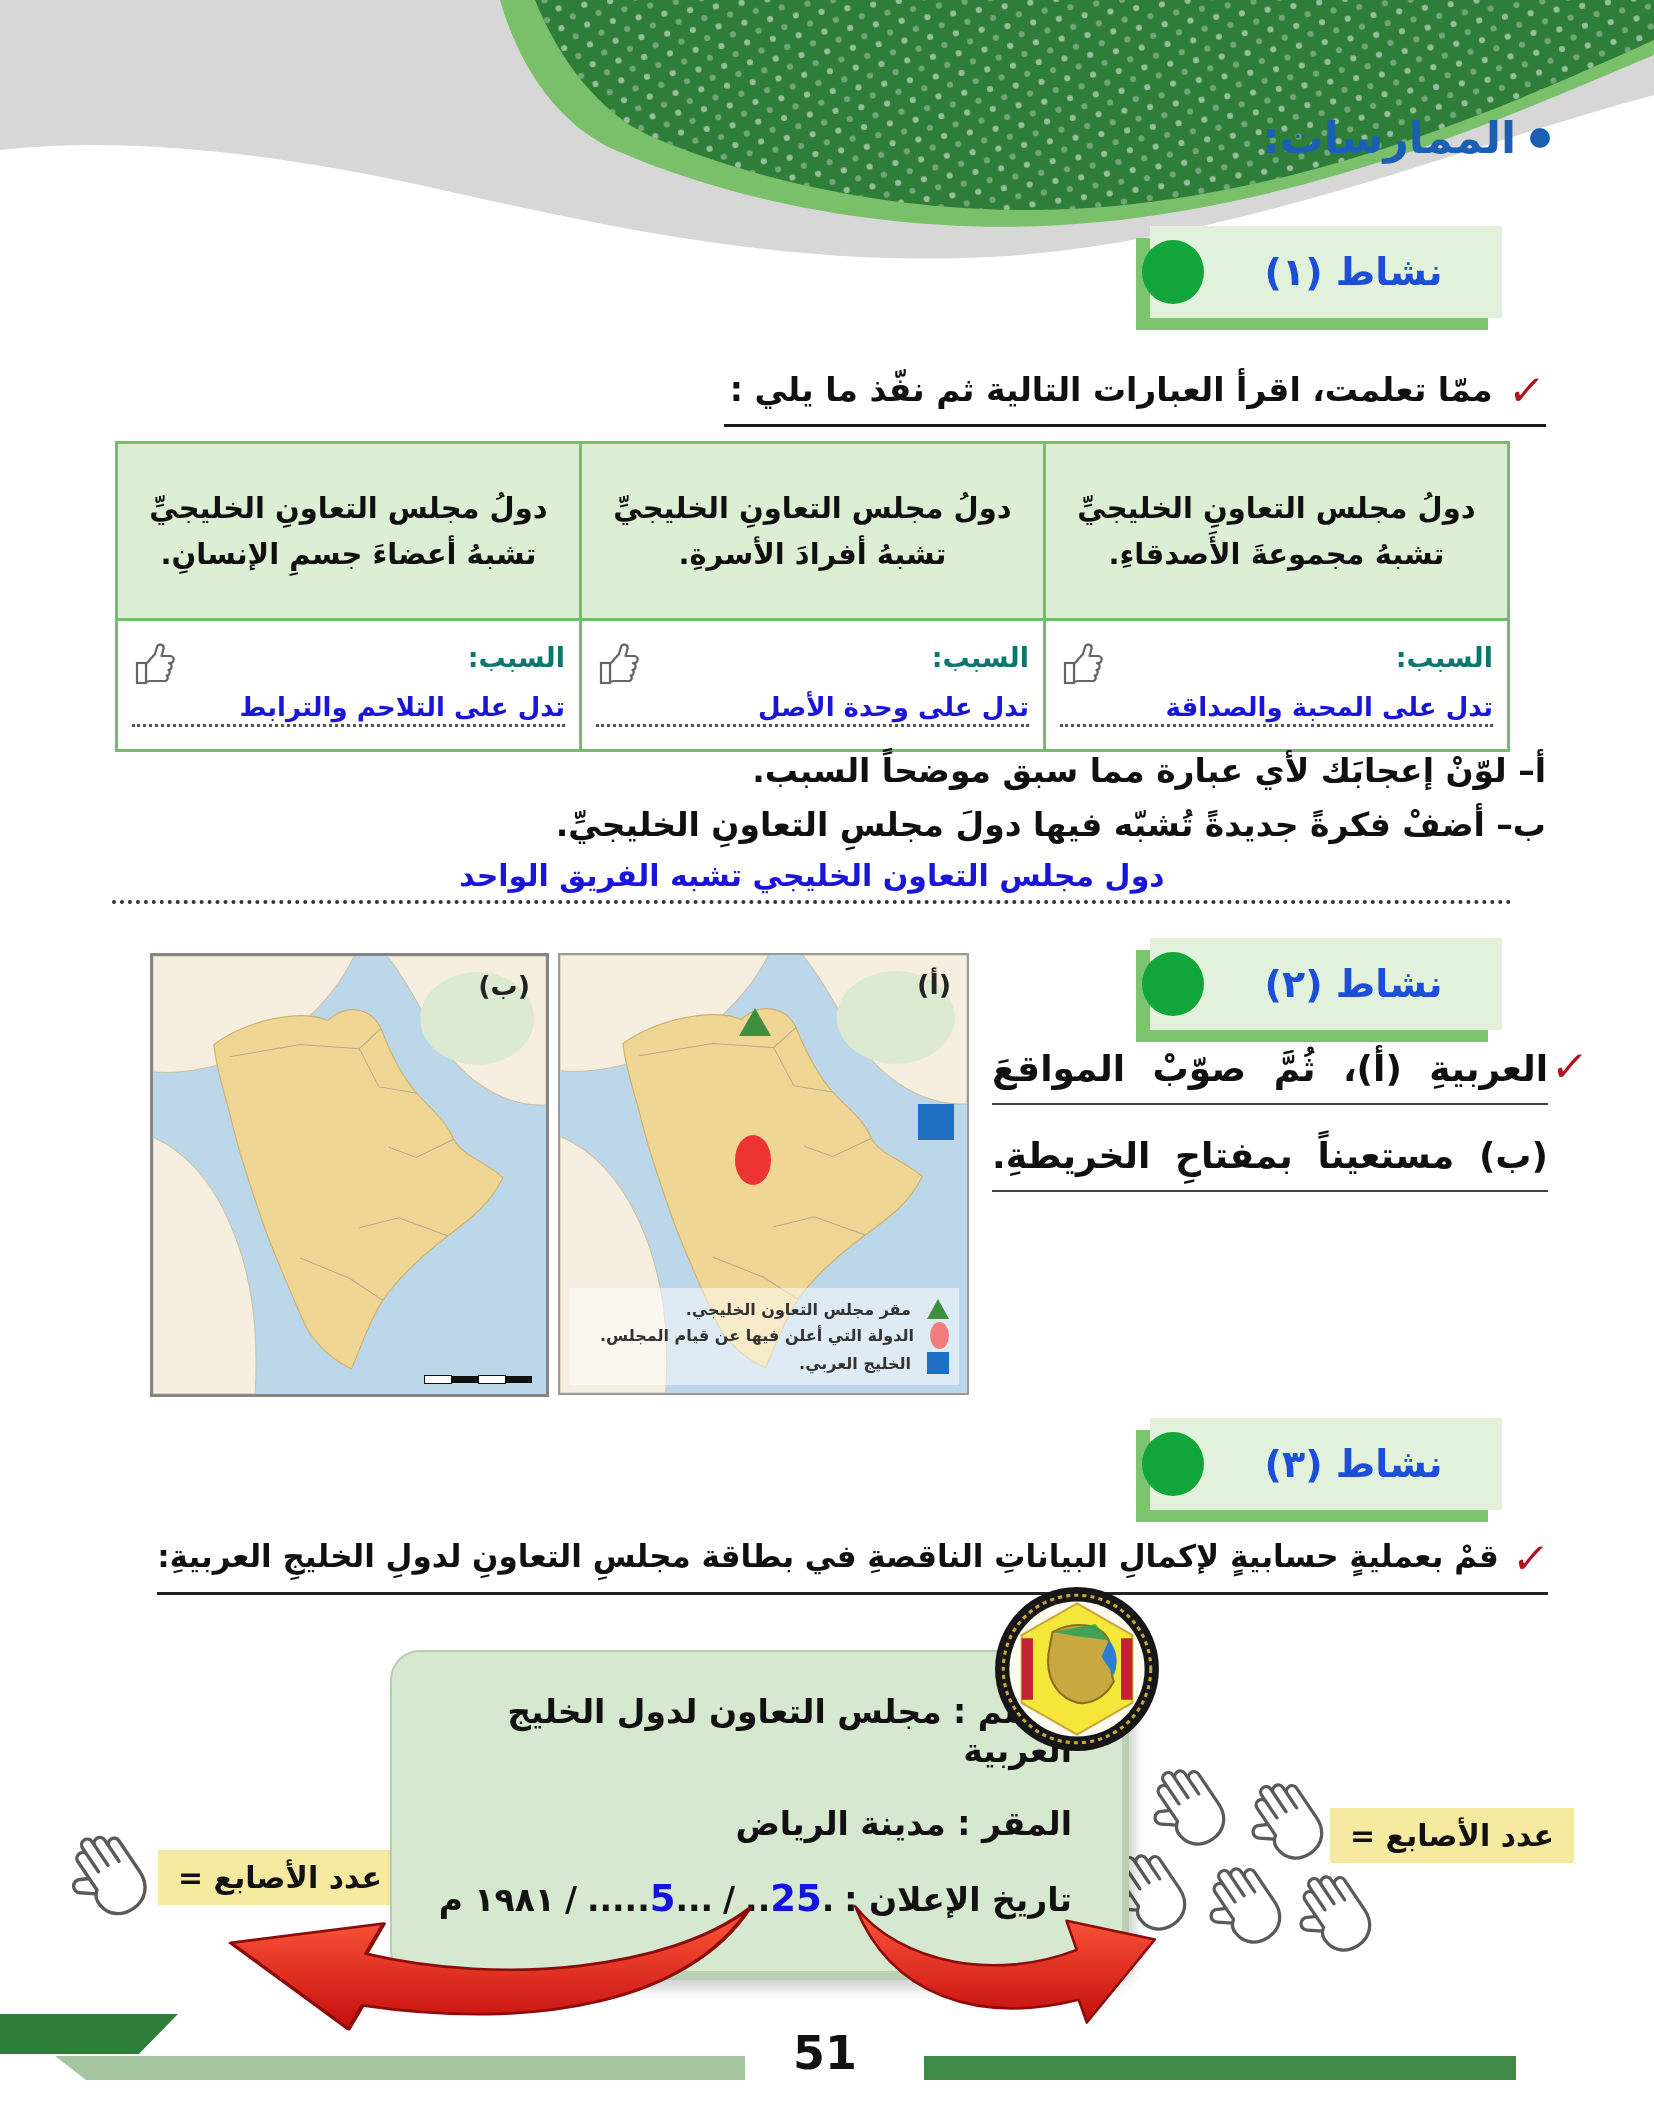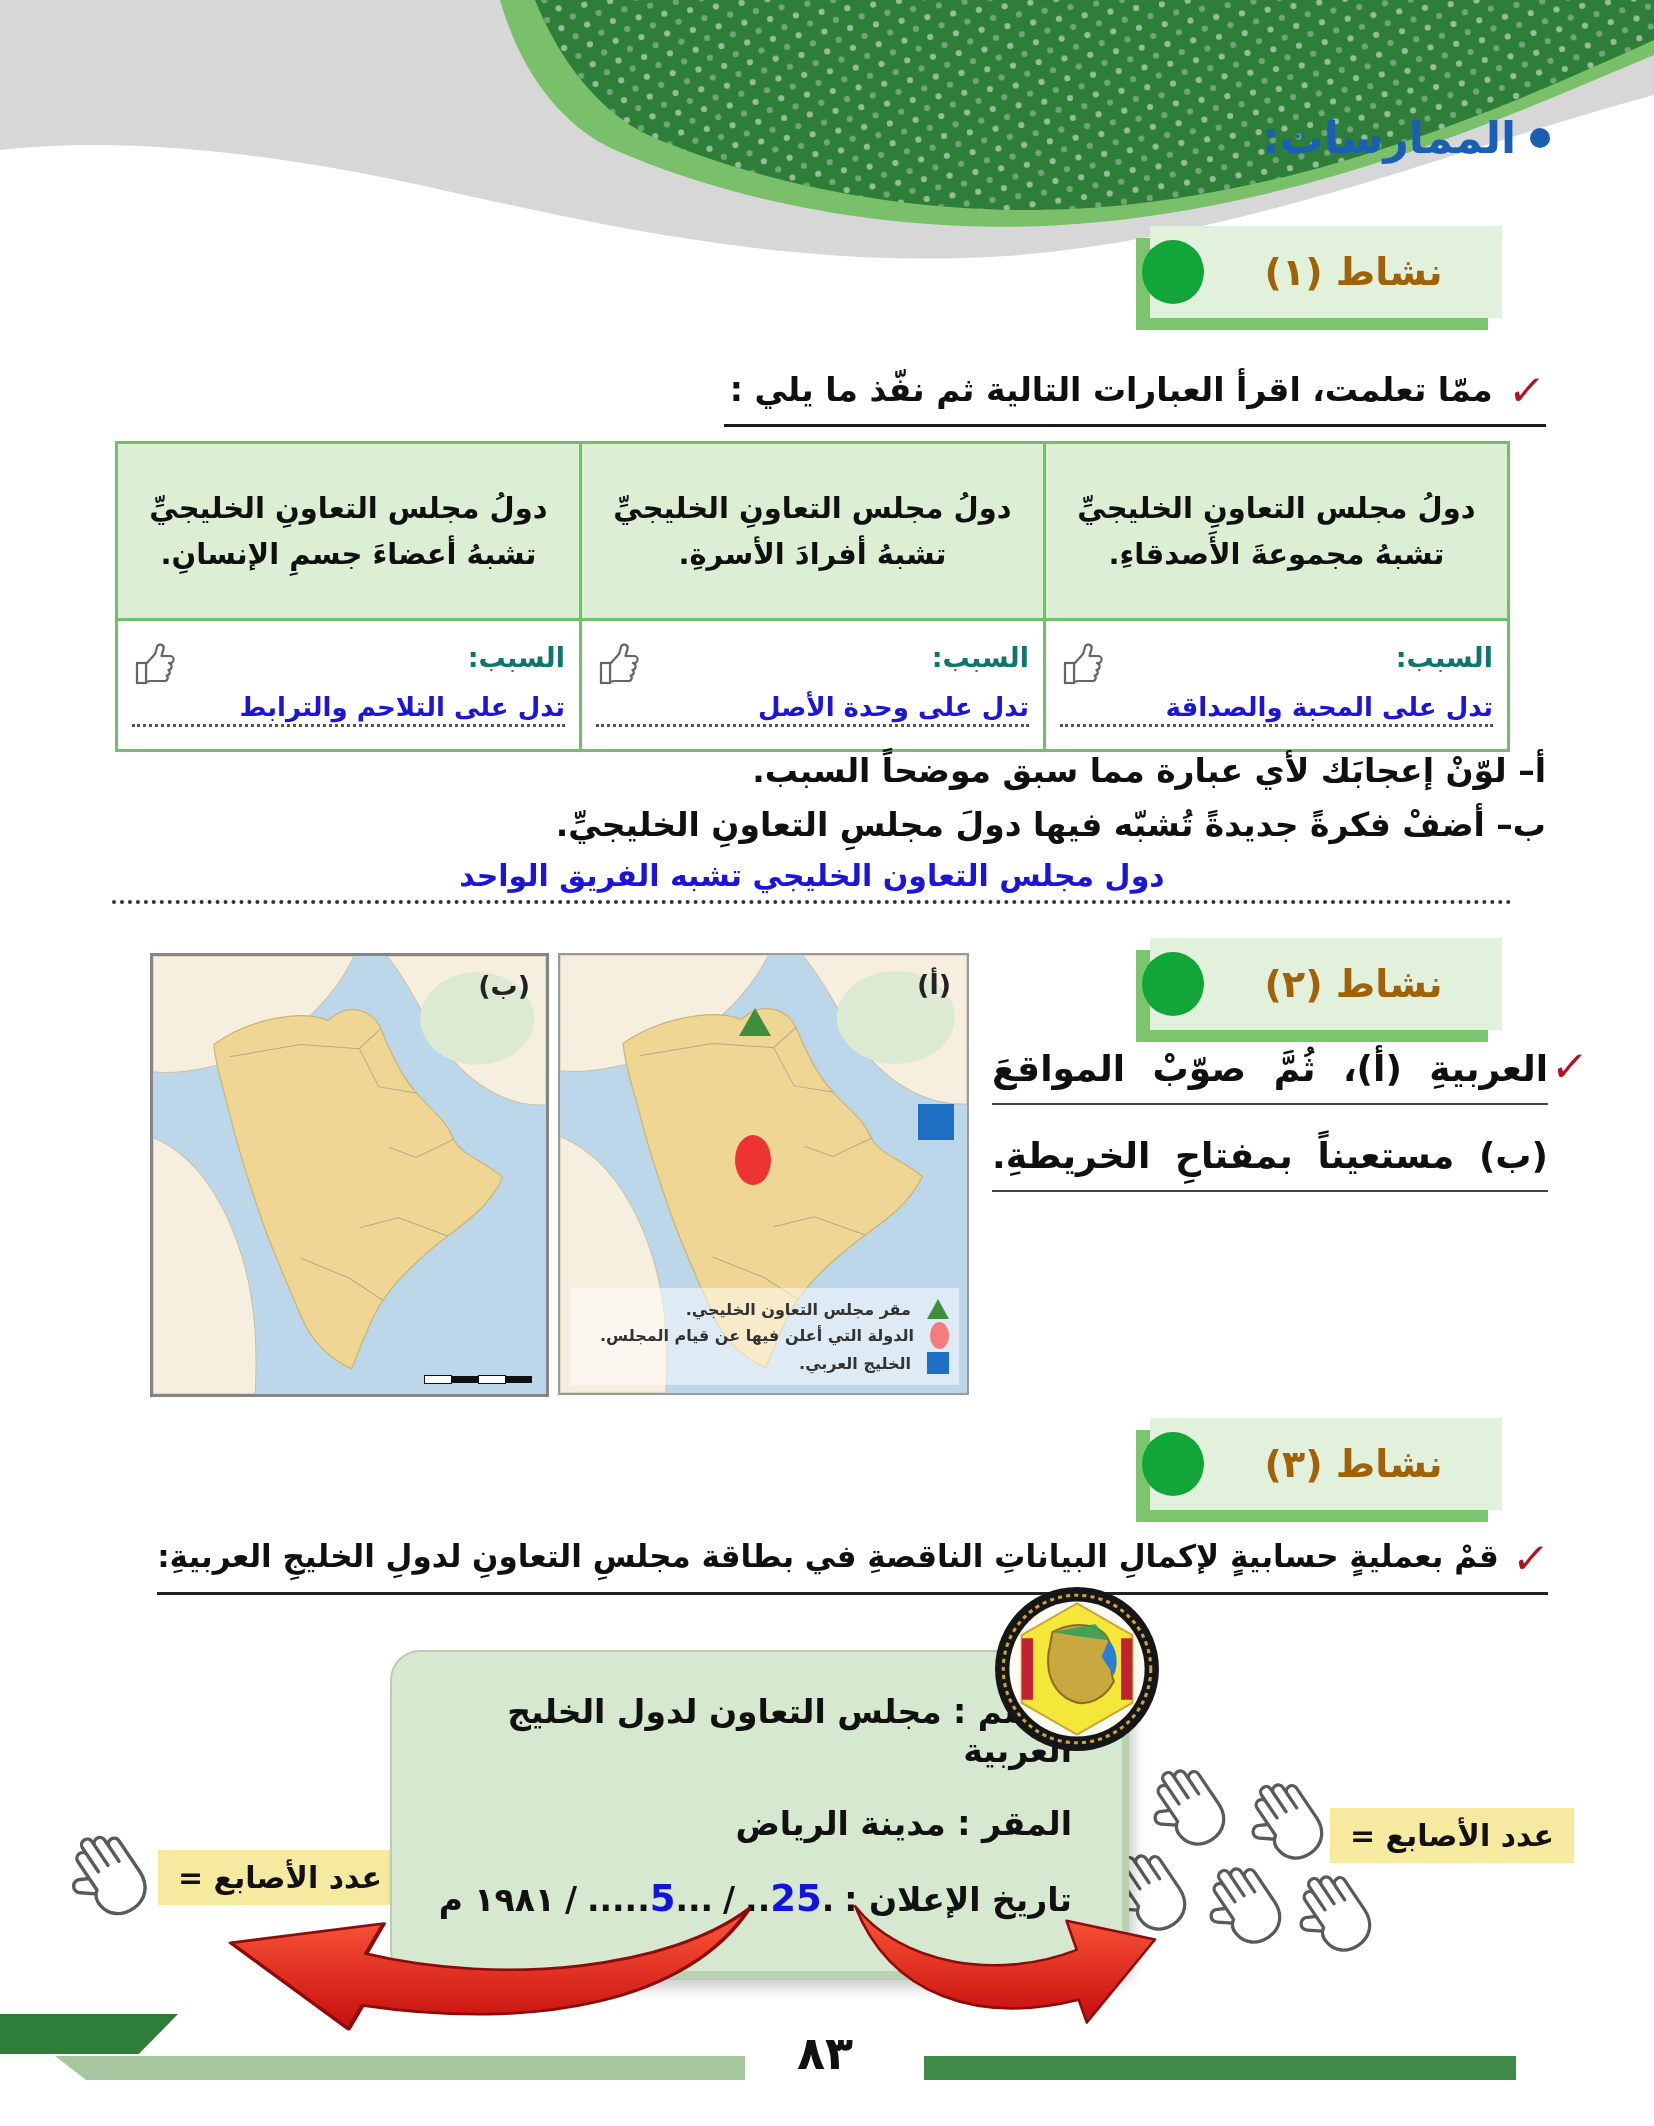--- a/index.html
+++ b/index.html
@@ -19,21 +19,21 @@
   
   .practices{position:absolute;right:104px;top:112px;display:flex;align-items:center;gap:14px;
              color:#1b5fb5;font-size:44px;font-weight:800;}
   .practices .dot{width:20px;height:20px;border-radius:50%;background:#1b5fb5;flex:0 0 auto;}
 
   .activity-box{position:absolute;width:352px;height:92px;background:#e2f1dc;
                 box-shadow:-14px 12px 0 0 #7cc46e;}
   .activity-box .circle{position:absolute;left:-8px;top:14px;width:62px;height:64px;border-radius:50%;
                 background:#12a53a;}
   .activity-box .ttl{position:absolute;inset:0;display:flex;align-items:center;justify-content:center;
-                padding-left:55px;color:#a16207;font-size:38px;font-weight:800;}
+                padding-left:55px;color:#1d4ed8;font-size:38px;font-weight:800;}
 
   .check{color:#b51220;font-weight:800;font-size:42px;line-height:1;transform:skewX(-8deg);display:inline-block;}
 
   .intro-line{position:absolute;right:108px;top:370px;direction:rtl;text-align:right;
               font-size:33px;font-weight:800;color:#101010;border-bottom:3px solid #1a1a1a;
               padding:0 2px 12px 6px;display:flex;align-items:flex-start;gap:16px;}
 
   
   .cmp-table{position:absolute;left:115px;top:441px;width:1395px;border-collapse:collapse;direction:rtl;}
   .cmp-table td{border:3px solid #6fbf6f;vertical-align:middle;}
@@ -340,16 +340,16 @@
 
   <svg class="arrow-svg" style="left:845px;top:1900px;" width="315" height="135" viewBox="0 0 310 130" preserveAspectRatio="none">
     <use href="#arrow-sym"></use>
   </svg>
   <svg class="arrow-svg" style="left:222px;top:1902px;transform:scaleX(-1);" width="545" height="140" viewBox="0 0 310 130" preserveAspectRatio="none">
     <use href="#arrow-sym"></use>
   </svg>
 
   <div class="footer-flag"></div>
   <div class="footer-light-bar"></div>
-  <div class="page-num">٨٣</div>
+  <div class="page-num">51</div>
   <div class="footer-dark-bar"></div>
 
 </div>
 
 </body></html>

